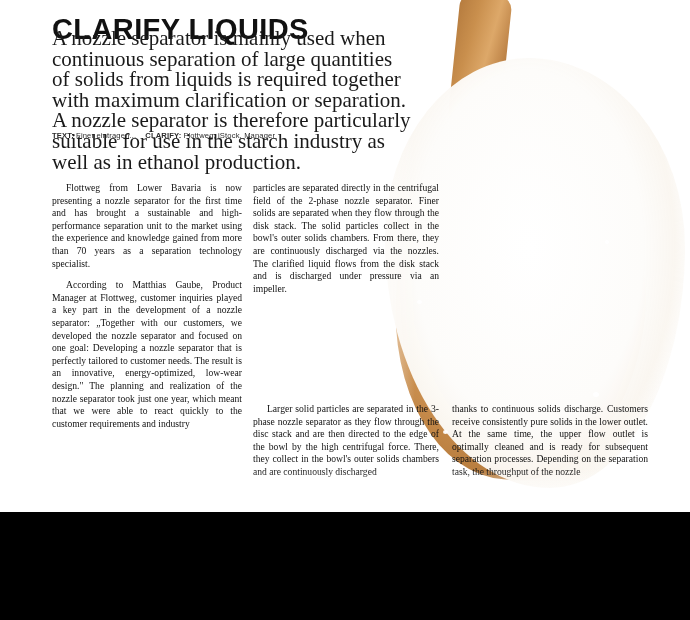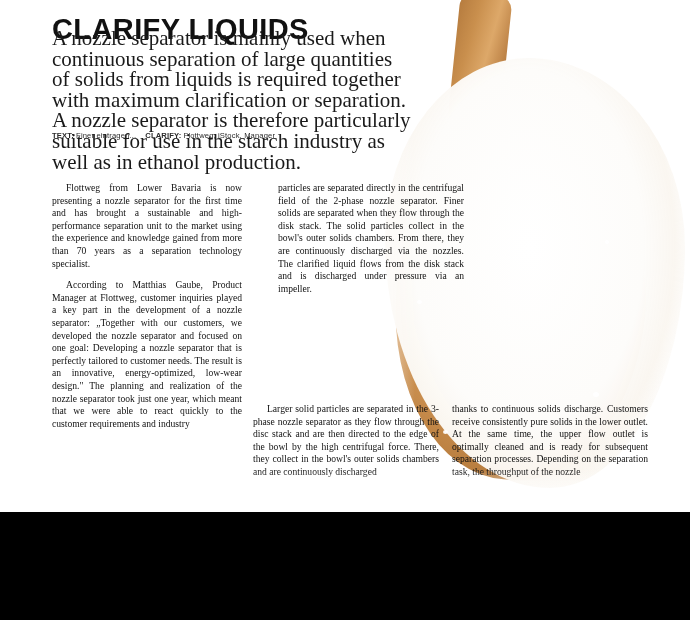--- a/index.html
+++ b/index.html
@@ -141,21 +141,21 @@
     font-size: 9.6px;
     line-height: 12.6px;
     color: #111111;
     text-align: justify;
   }
   .col p { margin: 0 0 9px 0; }
   .col p:first-child { text-indent: 14px; }
   .col p { text-indent: 14px; }
 
   .col-1 { left: 52px;  top: 182px; width: 190px; }
-  .col-2 { left: 253px; top: 182px; width: 186px; margin-left: 25px; }
+  .col-2 { left: 253px; top: 182px; width: 186px; }
   .col-2b { left: 253px; top: 403px; width: 186px; }
   .col-3 { left: 452px; top: 403px; width: 196px; }
 
   .col-2 p, .col-1 p { }
   .fade-bottom {
     position: absolute;
     left: 0;
     top: 470px;
     width: 690px;
     height: 42px;

